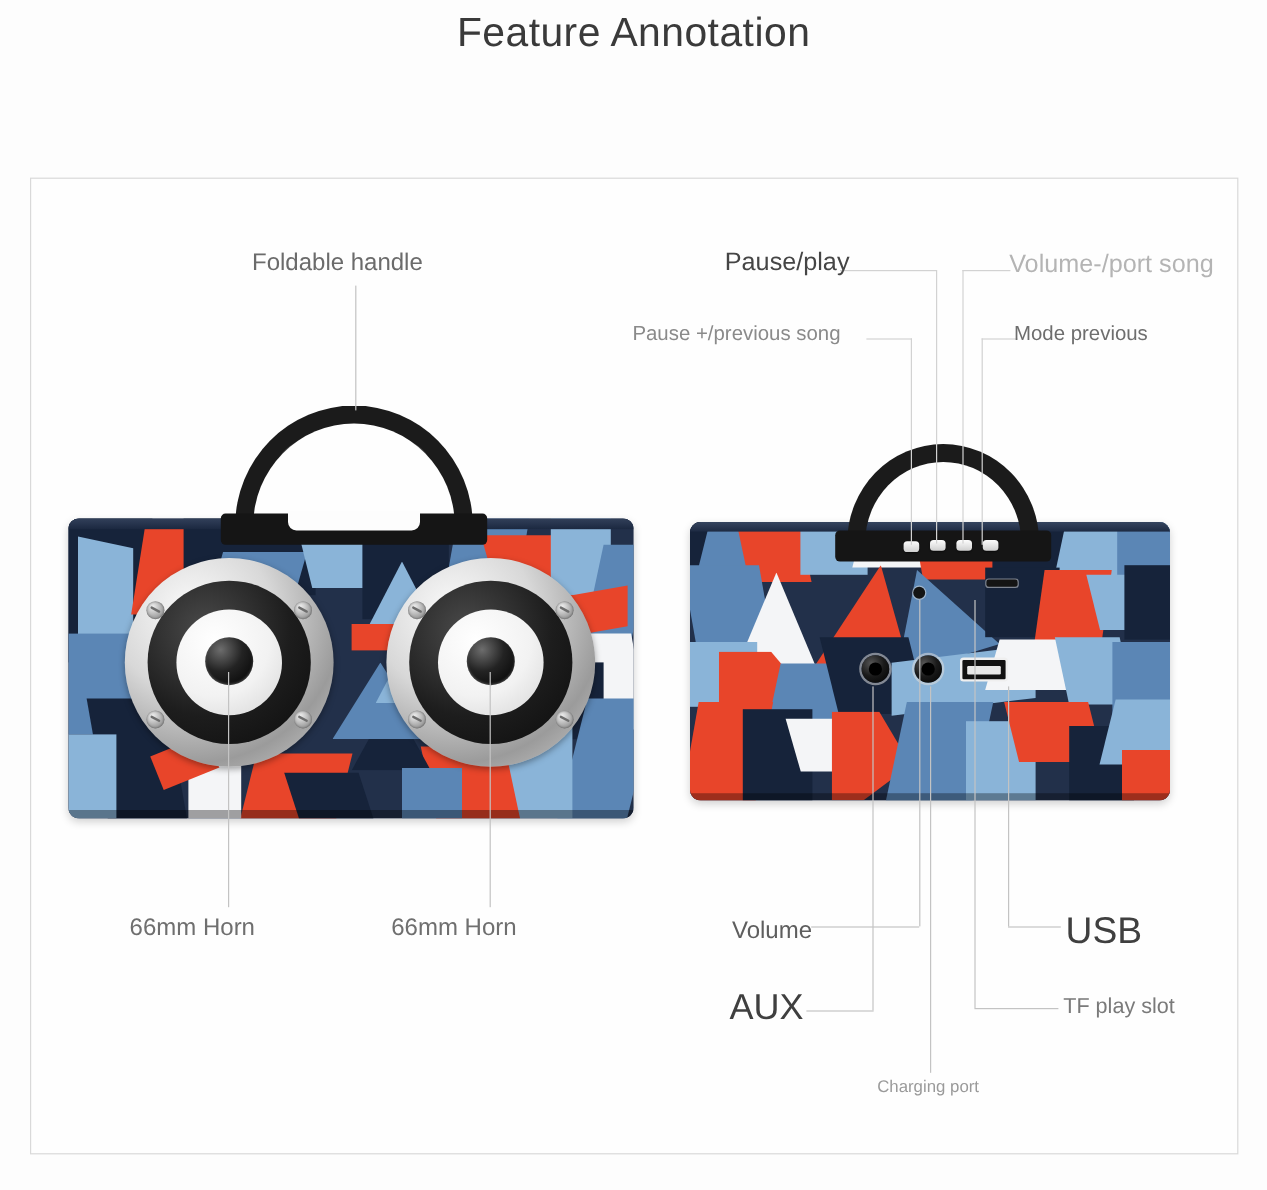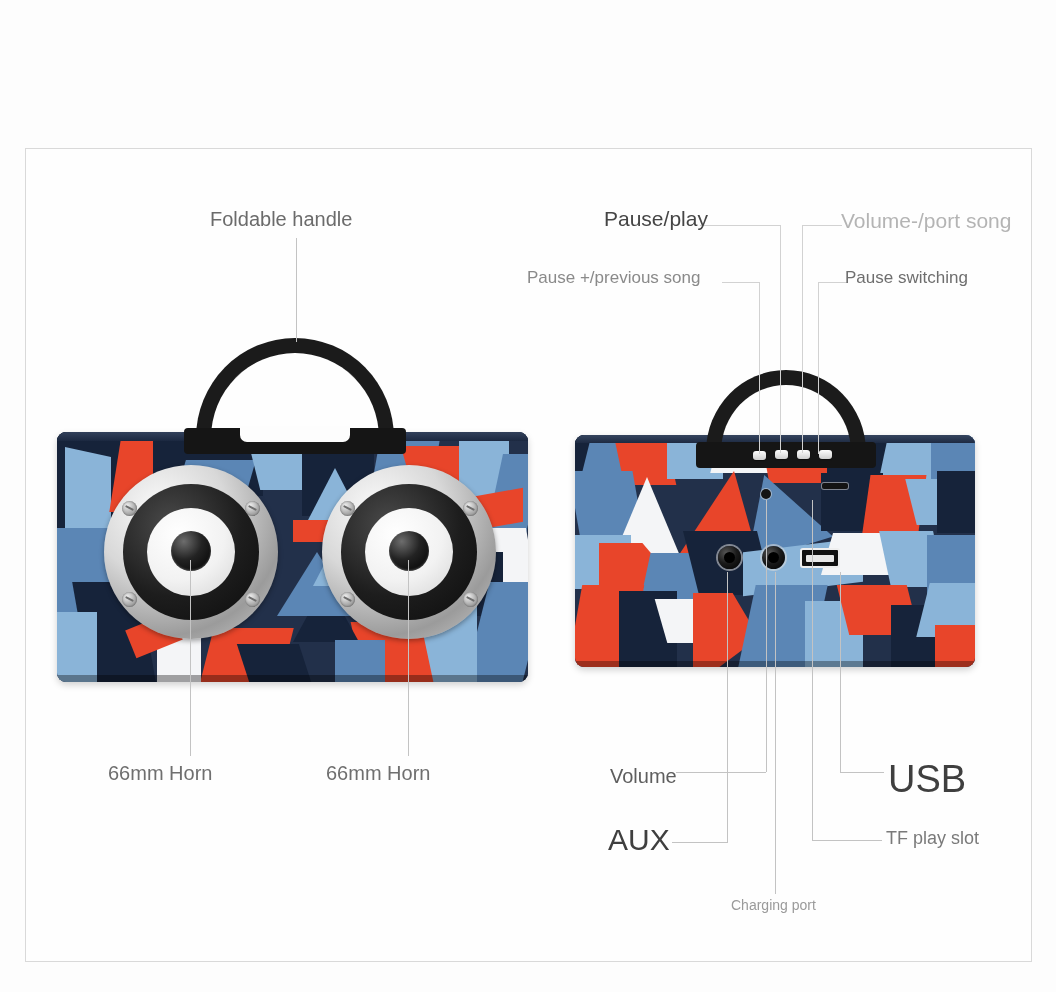--- a/index.html
+++ b/index.html
@@ -35,21 +35,21 @@
   #lbl-foldable{left:210px;top:208px;font-size:20px;color:#6b6b6b;}
   #lbl-horn-left{left:108px;top:762px;font-size:20px;color:#6f6f6f;}
   #lbl-horn-right{left:326px;top:762px;font-size:20px;color:#6f6f6f;}
 
   #lbl-pause{left:604px;top:207px;font-size:21px;color:#454545;}
   #lbl-volminus{left:841px;top:209px;font-size:21px;color:#b4b4b4;}
   #lbl-volplus{left:527px;top:268px;font-size:17px;color:#8a8a8a;}
   #lbl-mode{left:845px;top:268px;font-size:17px;color:#6e6e6e;}
 
   #lbl-switch{left:610px;top:765px;font-size:20px;color:#5e5e5e;}
-  #lbl-usb{left:888px;top:758px;font-size:38px;color:#3f3f3f;}
+  #lbl-usb{left:888px;top:758px;font-size:31px;color:#3f3f3f;}
   #lbl-aux{left:608px;top:823px;font-size:30px;color:#3f3f3f;}
   #lbl-tf{left:886px;top:828px;font-size:18px;color:#7a7a7a;}
   #lbl-charging{left:731px;top:897px;font-size:14px;color:#9a9a9a;}
 
   
   .ln{position:absolute;background:#c3c3c3;}
   .ln.v{width:1.2px;}
   .ln.h{height:1.2px;}
   .ln.soft{background:#d2d2d2;}
 
@@ -124,20 +124,21 @@
   .usbport{position:absolute;width:40px;height:20px;border-radius:3px;
     background:#111;border:2px solid #efefef;box-sizing:border-box;}
   .usbport:after{content:"";position:absolute;left:4px;top:5px;right:4px;height:7px;background:#e8e8e8;border-radius:1px;}
   .slot{position:absolute;width:26px;height:6px;border-radius:2px;background:#141414;box-shadow:0 0 0 1px rgba(230,230,230,.5);}
 </style>
 </head>
 <body>
 
 <div class="page">
 
+  <div class="title">Feature Annotation</div>
 
   <div class="frame"></div>
 
   <div class="unit" style="left:0;top:0;width:540px;height:992px;">
 
     <div class="cab" style="left:57px;top:432px;width:471px;height:250px;">
       <div class="camo">
         <i style="left:0;top:0;width:100%;height:100%;background:#22304a;"></i>
         <i style="left:0;top:0;width:70px;height:120px;background:#16233a;"></i>
         <i style="left:8px;top:20px;width:46px;height:86px;background:#8ab4d8;transform:skewY(12deg);"></i>
@@ -298,21 +299,21 @@
   <div class="ln v" style="left:840px;top:572px;height:200px;"></div>
   <div class="ln h" style="left:840px;top:772px;width:44px;"></div>
 
   <div class="lbl" id="lbl-foldable">Foldable handle</div>
   <div class="lbl" id="lbl-horn-left">66mm Horn</div>
   <div class="lbl" id="lbl-horn-right">66mm Horn</div>
 
   <div class="lbl" id="lbl-pause">Pause/play</div>
   <div class="lbl" id="lbl-volminus">Volume-/port song</div>
   <div class="lbl" id="lbl-volplus">Pause +/previous song</div>
-  <div class="lbl" id="lbl-mode">Pause switching</div>
+  <div class="lbl" id="lbl-mode">Mode previous</div>
 
   <div class="lbl" id="lbl-switch">Volume</div>
   <div class="lbl" id="lbl-usb">USB</div>
   <div class="lbl" id="lbl-aux">AUX</div>
   <div class="lbl" id="lbl-tf">TF play slot</div>
   <div class="lbl" id="lbl-charging">Charging port</div>
 
 </div>
 
 </body></html>

